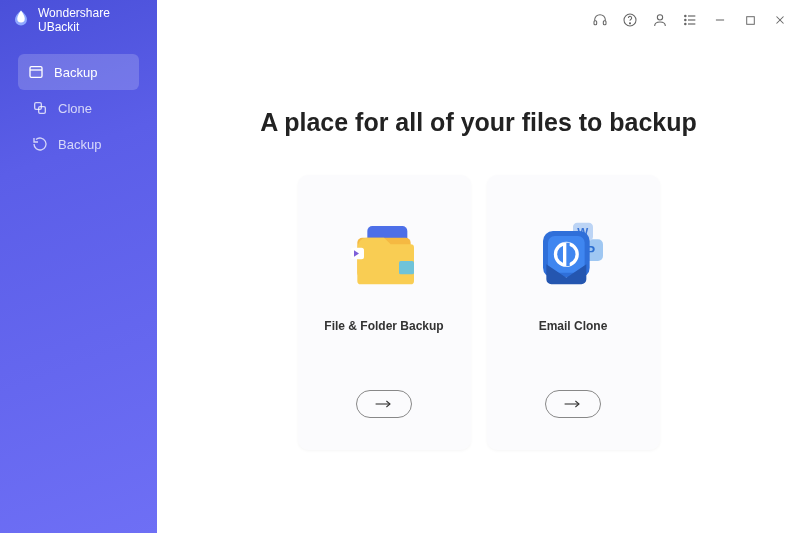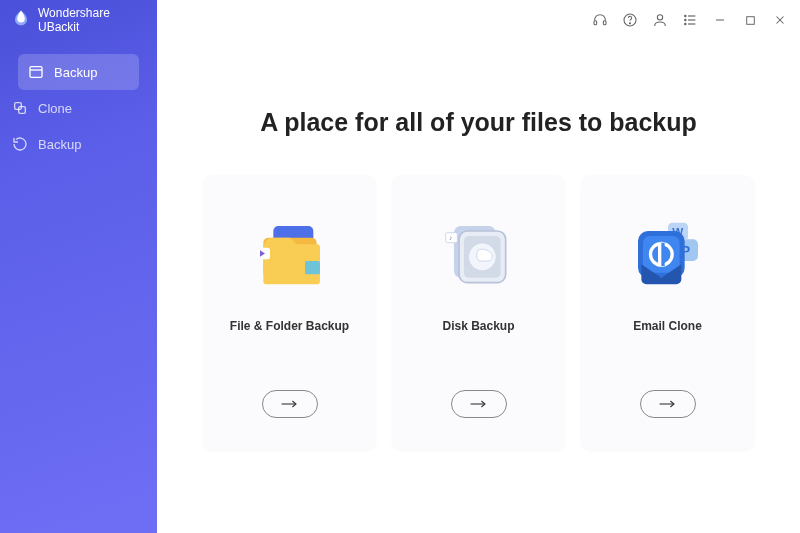--- a/index.html
+++ b/index.html
@@ -26,21 +26,21 @@
   padding: 10px 24px 10px 12px;
   height: 40px;
 }
 .brand svg { width: 18px; height: 18px; }
 .brand-title { font-size: 12px; font-weight: 500; }
 .nav { margin-top: 14px; }
 .nav-item {
   display: flex;
   align-items: center;
   gap: 10px;
-  padding: 10px 12px;
+  padding: 10px 32px;
   font-size: 13px;
   color: rgba(255,255,255,0.75);
   cursor: pointer;
 }
 .nav-item.active {
   background: rgba(255,255,255,0.18);
   color: #fff;
   border-radius: 6px;
   margin: 0 18px;
   padding: 10px 10px;
@@ -236,40 +236,20 @@
         </div>
         <div class="card-title">File &amp; Folder Backup</div>
         <div class="card-btn">
           <svg viewBox="0 0 40 16" fill="none" stroke="currentColor" stroke-width="1.8">
               <line x1="6" y1="8" x2="30" y2="8"></line>
               <polyline points="24,3 30,8 24,13"></polyline>
             </svg>
         </div>
       </div>
 
-      <div class="card">
-        <div class="card-img">
-          <svg viewBox="0 0 120 100" width="100" height="90">
-            <rect x="30" y="14" width="50" height="62" rx="8" fill="#c6d1ea"></rect>
-            <rect x="36" y="20" width="56" height="62" rx="10" fill="#e7ecf5" stroke="#b8c2d8" stroke-width="2"></rect>
-            <rect x="42" y="26" width="44" height="50" rx="6" fill="#d2dae8"></rect>
-            <circle cx="64" cy="51" r="16" fill="#f2f5fb"></circle>
-            <path d="M60 56 a10 10 0 0 1 0-14 a14 10 0 0 1 14 4 a6 6 0 0 1 -2 10 z" fill="#fff" stroke="#c6d1ea"></path>
-            <rect x="20" y="22" width="14" height="12" rx="2" fill="#fff" stroke="#c6d1ea"></rect>
-            <text x="24" y="31" font-size="8" fill="#6e7ea8">♪</text>
-          </svg>
-        </div>
-        <div class="card-title">Disk Backup</div>
-        <div class="card-btn">
-          <svg viewBox="0 0 40 16" fill="none" stroke="currentColor" stroke-width="1.8">
-              <line x1="6" y1="8" x2="30" y2="8"></line>
-              <polyline points="24,3 30,8 24,13"></polyline>
-            </svg>
-        </div>
-      </div>
 
       <div class="card">
         <div class="card-img">
           <svg viewBox="0 0 120 100" width="100" height="90">
             <rect x="70" y="30" width="26" height="26" rx="6" fill="#9fc7f2"></rect>
             <text x="76" y="49" font-size="16" font-weight="700" fill="#2d6fd1">P</text>
             <rect x="60" y="10" width="24" height="22" rx="5" fill="#bcd4f5"></rect>
             <text x="65" y="26" font-size="14" font-weight="700" fill="#3a74d6">W</text>
             <rect x="24" y="20" width="56" height="56" rx="12" fill="#2f6fd9"></rect>
             <rect x="30" y="26" width="44" height="44" rx="8" fill="#3f86f0"></rect>

